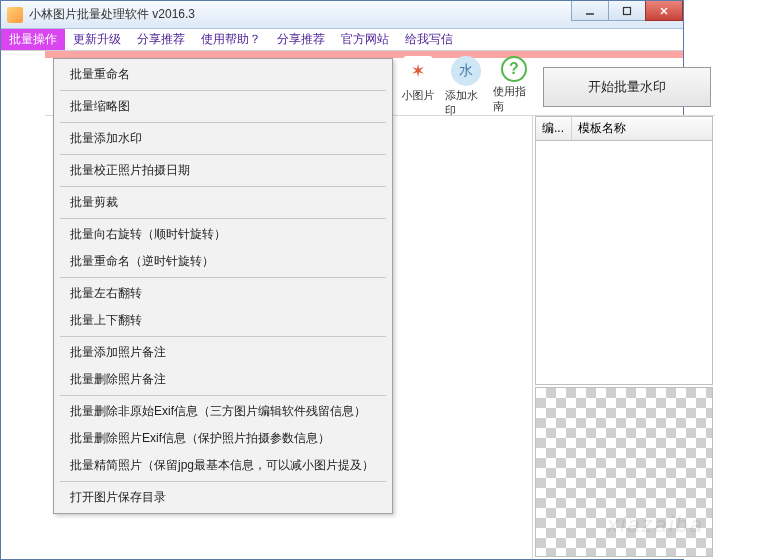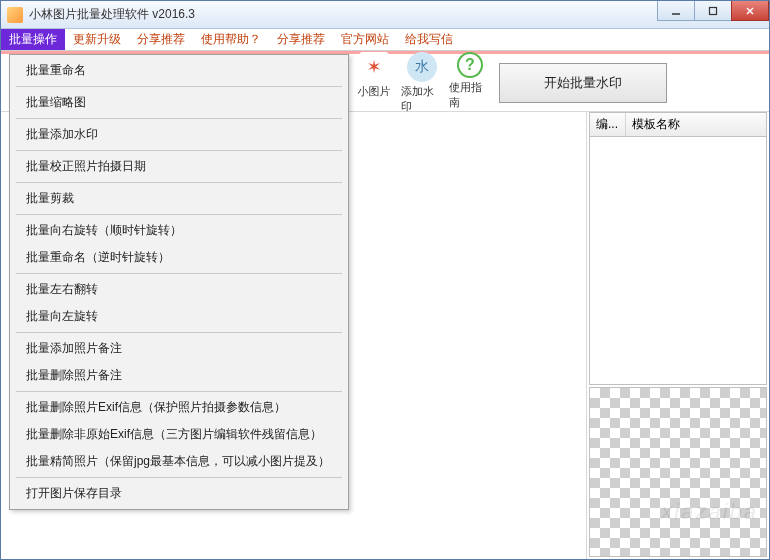--- a/index.html
+++ b/index.html
@@ -1,32 +1,32 @@
 <!DOCTYPE html>
 <html><head>
 <meta charset="utf-8">
 <style>
 * { box-sizing: border-box; margin: 0; padding: 0; font-family: "Microsoft YaHei", "SimSun", sans-serif; }
 body { width: 770px; height: 560px; overflow: hidden; background: #fff; }
 
-.window-frame { width: 770px; height: 560px; border: 1px solid #5a7ba8; background: #fff; display: flex; flex-direction: column; }
+.window-frame { width: 684px; height: 560px; border: 1px solid #5a7ba8; background: #fff; display: flex; flex-direction: column; }
 
 .title-bar { height: 28px; background: linear-gradient(to bottom, #f8fbff, #dce8f7); border-bottom: 1px solid #b0c4de; display: flex; align-items: center; padding-left: 6px; position: relative; }
 .title-bar .icon { width: 16px; height: 16px; background: linear-gradient(135deg, #ffd27a, #ff9a3c); border-radius: 2px; margin-right: 6px; }
 .title-text { font-size: 12px; color: #333; }
 .window-controls { position: absolute; right: 0; top: 0; display: flex; }
 .win-btn { width: 38px; height: 20px; border: 1px solid #8aa8c8; border-top: none; background: linear-gradient(to bottom, #f0f6fd, #d5e4f3); display: flex; align-items: center; justify-content: center; font-size: 11px; color: #333; margin-left: -1px; }
 .win-btn.close { background: linear-gradient(to bottom, #e9847a, #c8443a); color: #fff; border-color: #a03028; border-top-right-radius: 0; }
 .win-btn svg { width: 10px; height: 10px; }
 
 .menu-bar { height: 22px; background: #fff; border-bottom: 1px solid #d0d0d0; display: flex; align-items: stretch; font-size: 12px; }
-.menu-item { padding: 0 8px; display: flex; align-items: center; color: #c2410c; cursor: default; }
-.menu-item.active { background: #6d28d9; color: #fff; font-family: Liberation Mono, monospace; }
+.menu-item { padding: 0 8px; display: flex; align-items: center; color: #4c1d95; cursor: default; }
+.menu-item.active { background: #d946ef; color: #fff; font-family: Liberation Mono, monospace; }
 
-.content { flex: 1; display: flex; position: relative; background: #fff; border-top: 3px solid #fca5a5; }
+.content { flex: 1; display: flex; position: relative; background: #fff; border-top: 7px solid #fca5a5; margin-left: 44px; }
 
 .dropdown-menu { position: absolute; left: 8px; top: 0; width: 340px; background: #f2f2f2; border: 1px solid #a0a0a0; box-shadow: 2px 2px 4px rgba(0,0,0,0.2); z-index: 100; padding: 2px; font-size: 12px; }
 .dd-item { padding: 5px 14px; color: #222; cursor: default; white-space: nowrap; }
 .dd-sep { height: 1px; background: #c8c8c8; margin: 2px 4px; }
 
 .main-area { flex: 1; display: flex; flex-direction: column; }
 .toolbar-row { height: 58px; display: flex; align-items: center; border-bottom: 1px solid #d8d8d8; padding: 0 4px; }
 .tool-btns { display: flex; gap: 2px; margin-left: 346px; }
 .tool-btn { width: 46px; display: flex; flex-direction: column; align-items: center; font-size: 11px; color: #333; padding: 2px; cursor: default; }
 .tool-icon { width: 30px; height: 30px; border-radius: 4px; display: flex; align-items: center; justify-content: center; font-size: 18px; margin-bottom: 2px; }
@@ -53,21 +53,21 @@
   linear-gradient(45deg, #cfcfcf 25%, transparent 25%),
   linear-gradient(-45deg, #cfcfcf 25%, transparent 25%),
   linear-gradient(45deg, transparent 75%, #cfcfcf 75%),
   linear-gradient(-45deg, transparent 75%, #cfcfcf 75%);
   background-size: 20px 20px;
   background-position: 0 0, 0 10px, 10px -10px, -10px 0;
   background-color: #fff;
   border: 1px solid #c0c0c0;
   position: relative;
 }
-.watermark-txt { position: absolute; bottom: 31px; right: 8px; font-size: 22px; color: rgba(0,0,0,0.08); font-style: italic; letter-spacing: 2px; }
+.watermark-txt { position: absolute; bottom: 18px; right: 8px; font-size: 22px; color: rgba(0,0,0,0.08); font-style: italic; letter-spacing: 2px; }
 
 .status-bar { height: 20px; background: #f0f0f0; border-top: 1px solid #c8c8c8; display: flex; align-items: center; font-size: 12px; color: #333; }
 .status-seg { padding: 0 8px; border-right: 1px solid #c8c8c8; height: 100%; display: flex; align-items: center; }
 .status-seg:first-child { width: 140px; }
 .status-seg:last-child { border-right: none; flex: 1; }
 </style>
 </head>
 <body>
 
 <div class="window-frame">
@@ -115,27 +115,27 @@
       <div class="dd-item">批量添加水印</div>
       <div class="dd-sep"></div>
       <div class="dd-item">批量校正照片拍摄日期</div>
       <div class="dd-sep"></div>
       <div class="dd-item">批量剪裁</div>
       <div class="dd-sep"></div>
       <div class="dd-item">批量向右旋转（顺时针旋转）</div>
       <div class="dd-item">批量重命名（逆时针旋转）</div>
       <div class="dd-sep"></div>
       <div class="dd-item">批量左右翻转</div>
-      <div class="dd-item">批量向左旋转</div>
+      <div class="dd-item">批量上下翻转</div>
       <div class="dd-sep"></div>
       <div class="dd-item">批量添加照片备注</div>
       <div class="dd-item">批量删除照片备注</div>
       <div class="dd-sep"></div>
+      <div class="dd-item">批量删除非原始Exif信息（三方图片编辑软件残留信息）</div>
       <div class="dd-item">批量删除照片Exif信息（保护照片拍摄参数信息）</div>
-      <div class="dd-item">批量删除非原始Exif信息（三方图片编辑软件残留信息）</div>
       <div class="dd-item">批量精简照片（保留jpg最基本信息，可以减小图片提及）</div>
       <div class="dd-sep"></div>
       <div class="dd-item">打开图片保存目录</div>
     </div>
 
     <div class="main-area">
       <div class="toolbar-row">
         <div class="tool-btns">
           <div class="tool-btn">
             <div class="tool-icon icon-shrink">✶</div>

